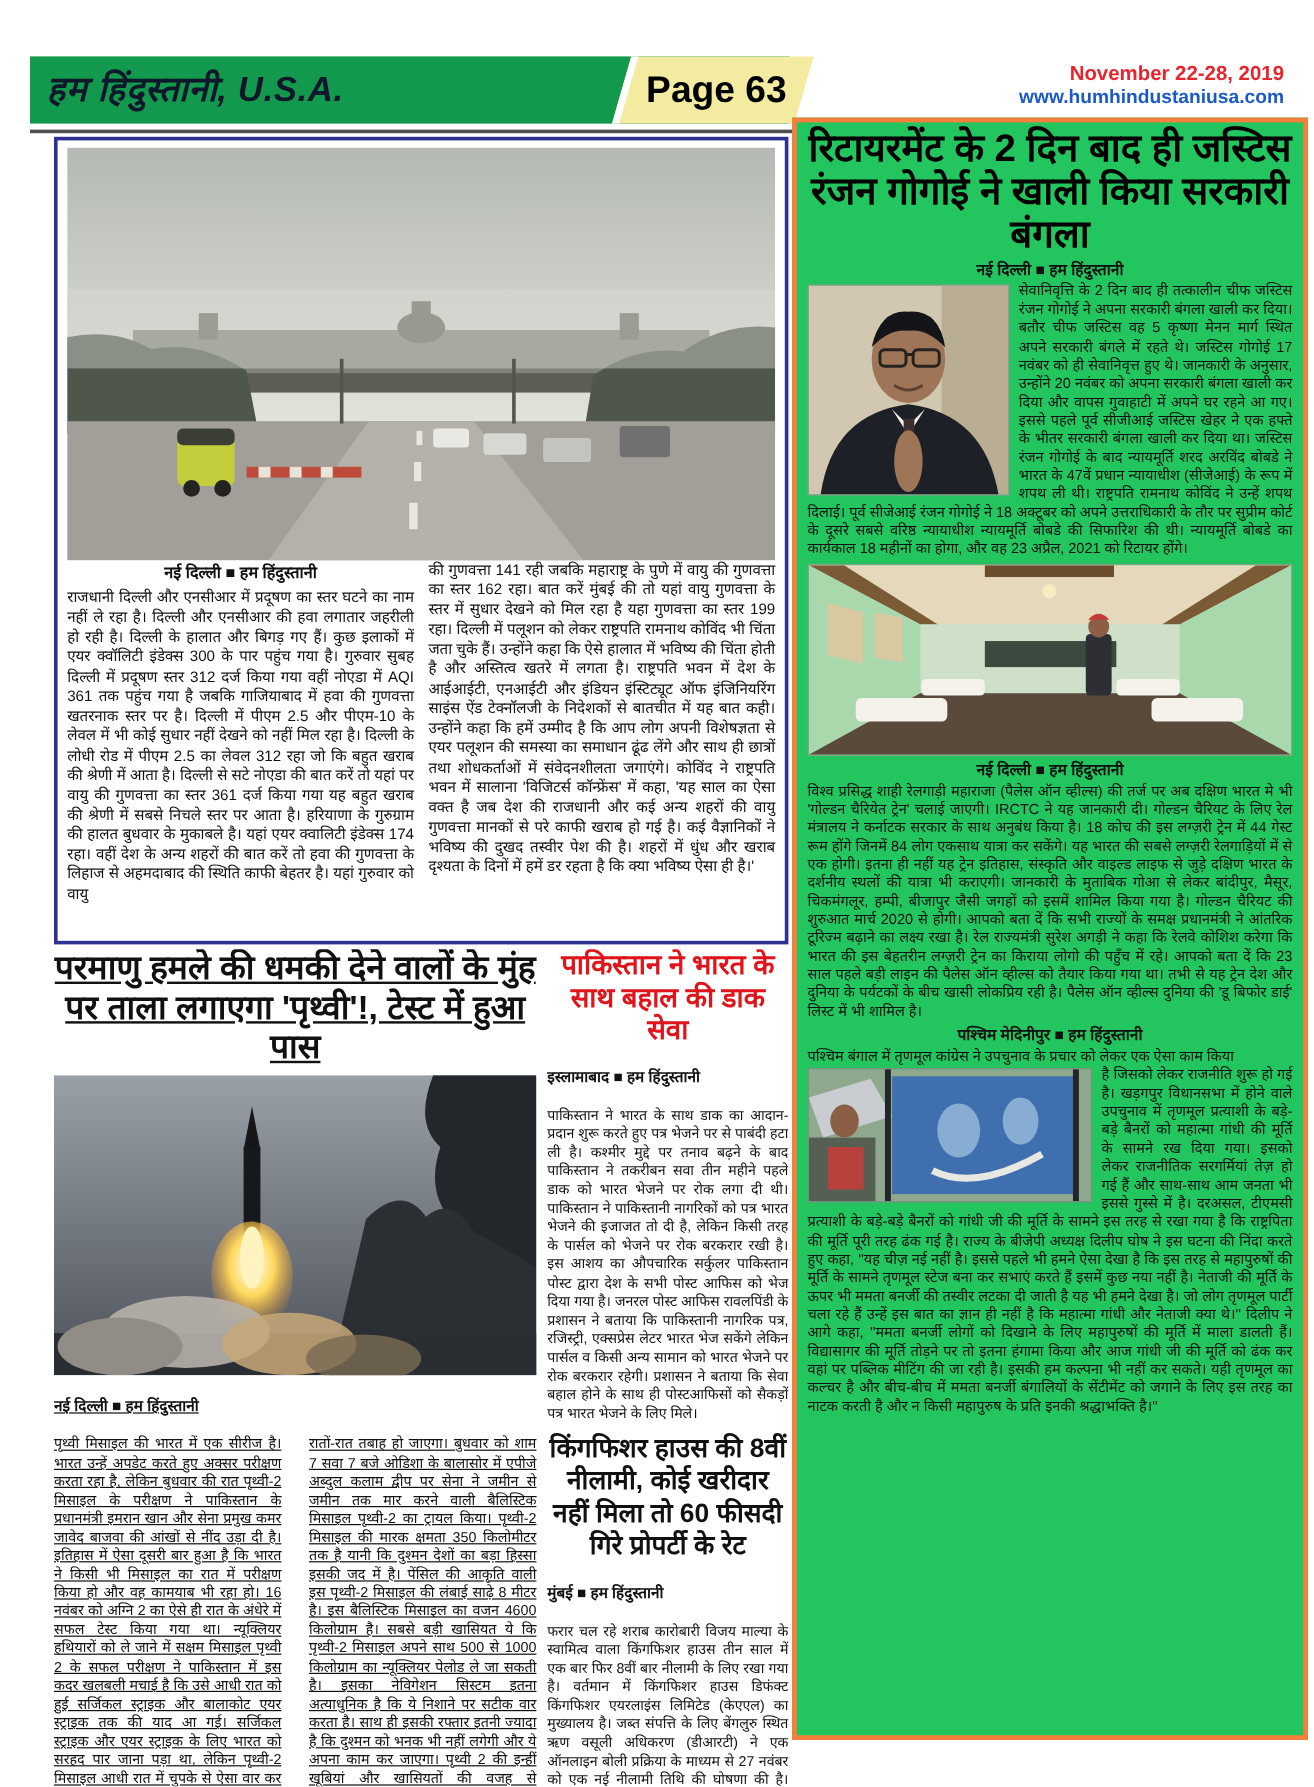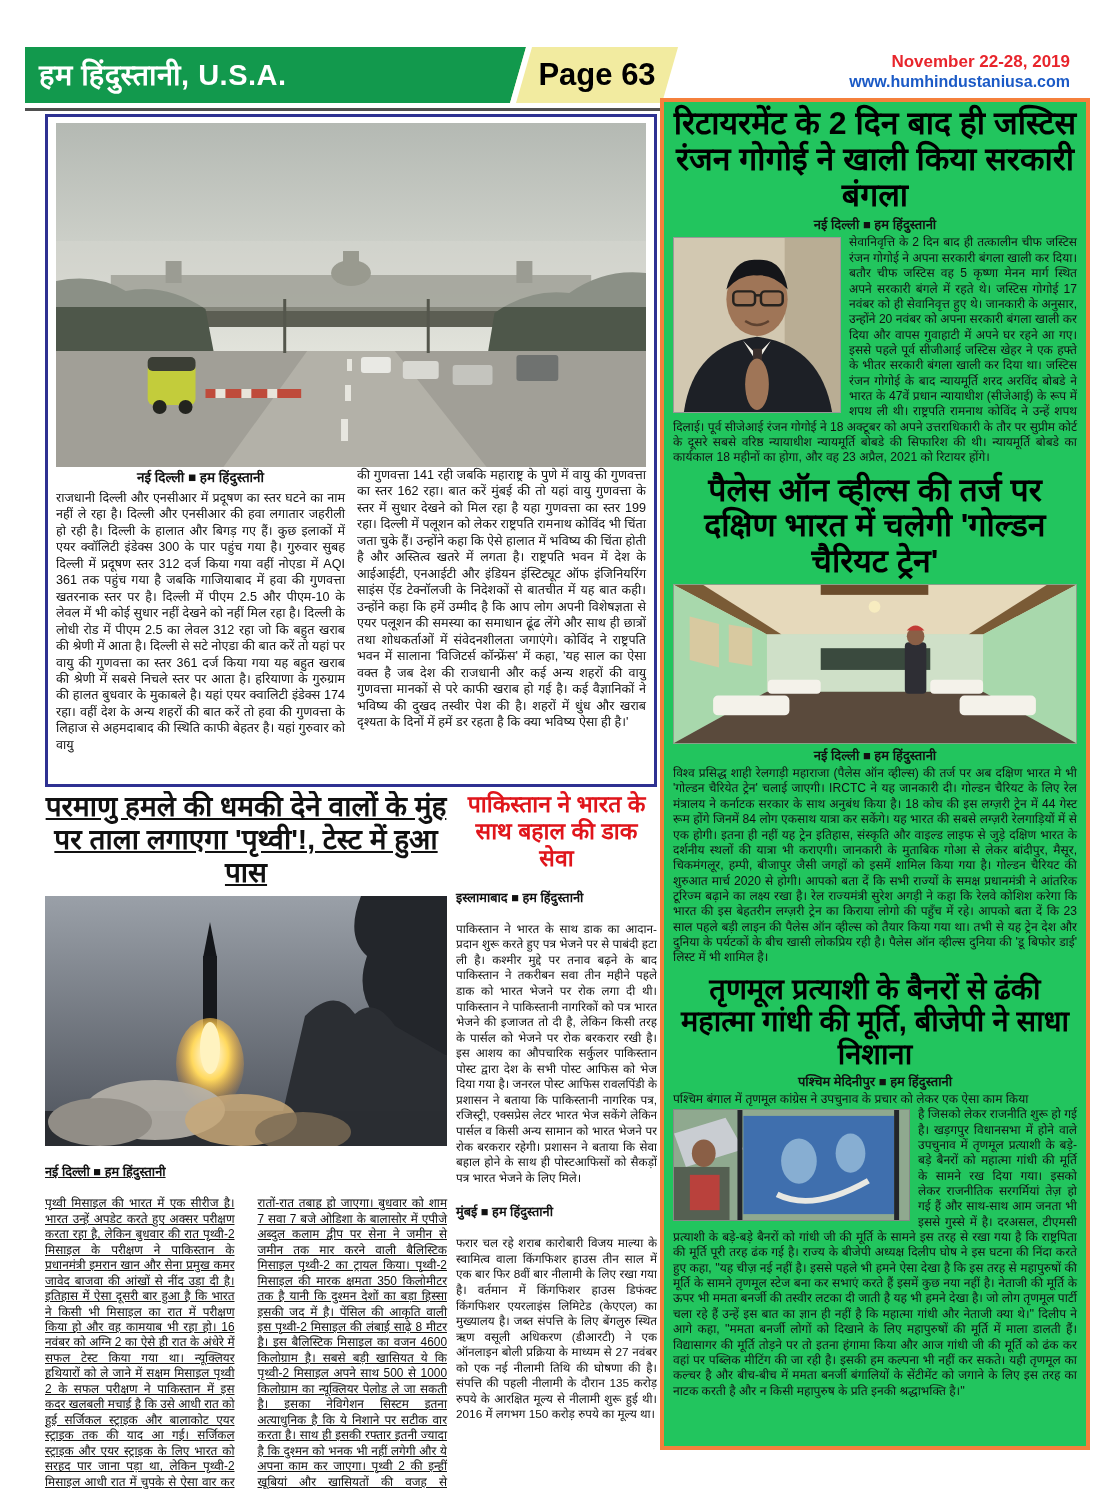--- a/index.html
+++ b/index.html
@@ -2,21 +2,21 @@
 <html><head>
 <meta charset="utf-8">
 <style>
   * { margin:0; padding:0; box-sizing:border-box; }
   html,body { background:#ffffff; }
   .page { position:relative; width:1095px; height:1489px; background:#ffffff; overflow:hidden;
           font-family:"Liberation Sans","DejaVu Sans",sans-serif; color:#111; }
 
   
   .brand-bar { position:absolute; left:25px; top:47px; width:633px; height:56px; background:#12994d; }
-  .brand-text { position:absolute; left:14px; top:0; line-height:56px; color:#ffffff; font-weight:bold; font-size:29px; letter-spacing:.5px; white-space:nowrap; }
+  .brand-text { position:absolute; left:14px; top:0; line-height:56px; color:#0f172a; font-weight:bold; font-size:29px; letter-spacing:.5px; white-space:nowrap;font-style:italic; }
   .page-badge { position:absolute; right:-4px; top:0; width:152px; height:56px; background:#f2eba0; border-left:6px solid #ffffff; transform:skewX(-16deg); transform-origin:bottom right; }
   .page-badge span { display:block; transform:skewX(16deg); text-align:center; line-height:56px; font-weight:bold; font-size:31px; color:#000; }
   .header-meta { position:absolute; right:25px; top:51px; text-align:right; line-height:1.25; }
   .hdr-date { color:#e8252c; font-weight:bold; font-size:17px; }
   .hdr-site { color:#1b5ac6; font-weight:bold; font-size:16px; }
   .header-rule { position:absolute; left:25px; right:25px; top:108px; height:3px; background:#4f4f4f; }
 
   
   .byline { text-align:center; font-weight:bold; font-size:13.5px; margin:2px 0 3px; }
   .jtext { text-align:justify; }
@@ -159,20 +159,21 @@
       </div>
     </article>
 
     <div class="midcol">
       <article>
         <h2 class="pak-head">पाकिस्तान ने भारत के साथ बहाल की डाक सेवा</h2>
         <div class="small-byline">इस्लामाबाद ■ हम हिंदुस्तानी</div>
         <p class="mid-body">पाकिस्तान ने भारत के साथ डाक का आदान-प्रदान शुरू करते हुए पत्र भेजने पर से पाबंदी हटा ली है। कश्मीर मुद्दे पर तनाव बढ़ने के बाद पाकिस्तान ने तकरीबन सवा तीन महीने पहले डाक को भारत भेजने पर रोक लगा दी थी। पाकिस्तान ने पाकिस्तानी नागरिकों को पत्र भारत भेजने की इजाजत तो दी है, लेकिन किसी तरह के पार्सल को भेजने पर रोक बरकरार रखी है। इस आशय का औपचारिक सर्कुलर पाकिस्तान पोस्ट द्वारा देश के सभी पोस्ट आफिस को भेज दिया गया है। जनरल पोस्ट आफिस रावलपिंडी के प्रशासन ने बताया कि पाकिस्तानी नागरिक पत्र, रजिस्ट्री, एक्सप्रेस लेटर भारत भेज सकेंगे लेकिन पार्सल व किसी अन्य सामान को भारत भेजने पर रोक बरकरार रहेगी। प्रशासन ने बताया कि सेवा बहाल होने के साथ ही पोस्टआफिसों को सैकड़ों पत्र भारत भेजने के लिए मिले।</p>
       </article>
       <article>
+        <h2 class="kf-head">किंगफिशर हाउस की 8वीं नीलामी, कोई खरीदार नहीं मिला तो 60 फीसदी गिरे प्रोपर्टी के रेट</h2>
         <div class="small-byline">मुंबई ■ हम हिंदुस्तानी</div>
         <p class="mid-body">फरार चल रहे शराब कारोबारी विजय माल्या के स्वामित्व वाला किंगफिशर हाउस तीन साल में एक बार फिर 8वीं बार नीलामी के लिए रखा गया है। वर्तमान में किंगफिशर हाउस डिफंक्ट किंगफिशर एयरलाइंस लिमिटेड (केएएल) का मुख्यालय है। जब्त संपत्ति के लिए बेंगलुरु स्थित ऋण वसूली अधिकरण (डीआरटी) ने एक ऑनलाइन बोली प्रक्रिया के माध्यम से 27 नवंबर को एक नई नीलामी तिथि की घोषणा की है। संपत्ति की पहली नीलामी के दौरान 135 करोड़ रुपये के आरक्षित मूल्य से नीलामी शुरू हुई थी। 2016 में लगभग 150 करोड़ रुपये का मूल्य था।</p>
       </article>
     </div>
   </div>
 
   <div class="right-box">
 
     <article class="clearfix">
       <h2 class="r-head">रिटायरमेंट के 2 दिन बाद ही जस्टिस रंजन गोगोई ने खाली किया सरकारी बंगला</h2>
@@ -188,21 +189,20 @@
         <rect x="60" y="54" width="22" height="14" rx="4" fill="none" stroke="#26221e" stroke-width="2.5"></rect>
         <rect x="88" y="54" width="22" height="14" rx="4" fill="none" stroke="#26221e" stroke-width="2.5"></rect>
         <line x1="82" y1="58" x2="88" y2="58" stroke="#26221e" stroke-width="2.5"></line>
         <path d="M72,84 Q84,92 96,84" stroke="#5e4230" stroke-width="2.5" fill="none"></path>
         <ellipse cx="84" cy="148" rx="12" ry="26" fill="#9f7557"></ellipse>
       </svg>
       <p class="r-body">सेवानिवृत्ति के 2 दिन बाद ही तत्कालीन चीफ जस्टिस रंजन गोगोई ने अपना सरकारी बंगला खाली कर दिया। बतौर चीफ जस्टिस वह 5 कृष्णा मेनन मार्ग स्थित अपने सरकारी बंगले में रहते थे। जस्टिस गोगोई 17 नवंबर को ही सेवानिवृत्त हुए थे। जानकारी के अनुसार, उन्होंने 20 नवंबर को अपना सरकारी बंगला खाली कर दिया और वापस गुवाहाटी में अपने घर रहने आ गए। इससे पहले पूर्व सीजीआई जस्टिस खेहर ने एक हफ्ते के भीतर सरकारी बंगला खाली कर दिया था। जस्टिस रंजन गोगोई के बाद न्यायमूर्ति शरद अरविंद बोबडे ने भारत के 47वें प्रधान न्यायाधीश (सीजेआई) के रूप में शपथ ली थी। राष्ट्रपति रामनाथ कोविंद ने उन्हें शपथ दिलाई। पूर्व सीजेआई रंजन गोगोई ने 18 अक्टूबर को अपने उत्तराधिकारी के तौर पर सुप्रीम कोर्ट के दूसरे सबसे वरिष्ठ न्यायाधीश न्यायमूर्ति बोबडे की सिफारिश की थी। न्यायमूर्ति बोबडे का कार्यकाल 18 महीनों का होगा, और वह 23 अप्रैल, 2021 को रिटायर होंगे।</p>
     </article>
 
     <article>
-      <h2 class="r-head chariot-head">पैलेस ऑन व्हील्स की तर्ज पर दक्षिण भारत में चलेगी 'गोल्डन चैरियट ट्रेन'</h2>
       <svg class="photo train-photo" viewBox="0 0 411 160" preserveAspectRatio="none">
         <rect x="0" y="0" width="411" height="160" fill="#bfe3c0"></rect>
         <polygon points="0,0 411,0 316,50 95,50" fill="#e6d9bb"></polygon>
         <polygon points="0,0 95,50 110,50 30,0" fill="#7a5b36"></polygon>
         <polygon points="411,0 316,50 301,50 381,0" fill="#7a5b36"></polygon>
         <rect x="150" y="0" width="110" height="10" fill="#6b4c2c"></rect>
         <rect x="95" y="50" width="221" height="58" fill="#cfe0c8"></rect>
         <rect x="150" y="64" width="112" height="22" fill="#3a4a3e"></rect>
         <polygon points="0,160 95,108 95,50 0,0" fill="#a8d8ac"></polygon>
         <polygon points="411,160 316,108 316,50 411,0" fill="#a8d8ac"></polygon>
@@ -218,21 +218,20 @@
         <circle cx="205" cy="22" r="6" fill="#f7ecc0"></circle>
         <rect x="236" y="58" width="22" height="52" rx="4" fill="#2e2e34"></rect>
         <circle cx="247" cy="52" r="9" fill="#8a5f46"></circle>
         <path d="M238,46 Q247,36 256,46 Z" fill="#c23b35"></path>
       </svg>
       <div class="r-byline">नई दिल्ली ■ हम हिंदुस्तानी</div>
       <p class="r-body">विश्व प्रसिद्ध शाही रेलगाड़ी महाराजा (पैलेस ऑन व्हील्स) की तर्ज पर अब दक्षिण भारत मे भी 'गोल्डन चैरियेत ट्रेन' चलाई जाएगी। IRCTC ने यह जानकारी दी। गोल्डन चैरियट के लिए रेल मंत्रालय ने कर्नाटक सरकार के साथ अनुबंध किया है। 18 कोच की इस लग्ज़री ट्रेन में 44 गेस्ट रूम होंगे जिनमें 84 लोग एकसाथ यात्रा कर सकेंगे। यह भारत की सबसे लग्ज़री रेलगाड़ियों में से एक होगी। इतना ही नहीं यह ट्रेन इतिहास, संस्कृति और वाइल्ड लाइफ से जुड़े दक्षिण भारत के दर्शनीय स्थलों की यात्रा भी कराएगी। जानकारी के मुताबिक गोआ से लेकर बांदीपुर, मैसूर, चिकमंगलूर, हम्पी, बीजापुर जैसी जगहों को इसमें शामिल किया गया है। गोल्डन चैरियट की शुरुआत मार्च 2020 से होगी। आपको बता दें कि सभी राज्यों के समक्ष प्रधानमंत्री ने आंतरिक टूरिज्म बढ़ाने का लक्ष्य रखा है। रेल राज्यमंत्री सुरेश अगड़ी ने कहा कि रेलवे कोशिश करेगा कि भारत की इस बेहतरीन लग्ज़री ट्रेन का किराया लोगो की पहुँच में रहे। आपको बता दें कि 23 साल पहले बड़ी लाइन की पैलेस ऑन व्हील्स को तैयार किया गया था। तभी से यह ट्रेन देश और दुनिया के पर्यटकों के बीच खासी लोकप्रिय रही है। पैलेस ऑन व्हील्स दुनिया की 'डू बिफोर डाई' लिस्ट में भी शामिल है।</p>
     </article>
 
     <article class="clearfix">
-      <h2 class="r-head gandhi-head">तृणमूल प्रत्याशी के बैनरों से ढंकी महात्मा गांधी की मूर्ति, बीजेपी ने साधा निशाना</h2>
       <div class="r-byline">पश्चिम मेदिनीपुर ■ हम हिंदुस्तानी</div>
       <p class="r-body">पश्चिम बंगाल में तृणमूल कांग्रेस ने उपचुनाव के प्रचार को लेकर एक ऐसा काम किया</p>
       <svg class="gandhi-photo" viewBox="0 0 237 112" preserveAspectRatio="none">
         <rect x="0" y="0" width="237" height="112" fill="#8fa98f"></rect>
         <polygon points="0,24 52,8 70,40 12,58" fill="#c9cdd2"></polygon>
         <rect x="0" y="58" width="56" height="54" fill="#556052"></rect>
         <rect x="16" y="66" width="30" height="36" fill="#b9413c"></rect>
         <ellipse cx="30" cy="44" rx="12" ry="14" fill="#8a5f46"></ellipse>
         <rect x="70" y="6" width="152" height="100" fill="#3f6fae"></rect>
         <ellipse cx="126" cy="52" rx="18" ry="23" fill="#87aed2"></ellipse>

